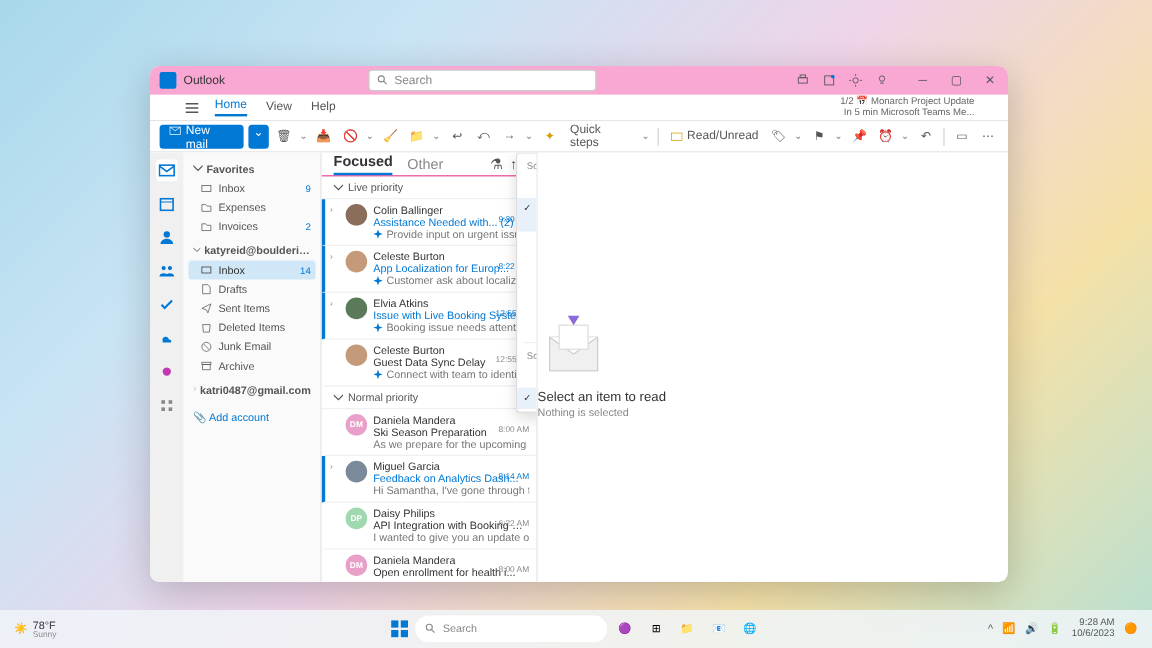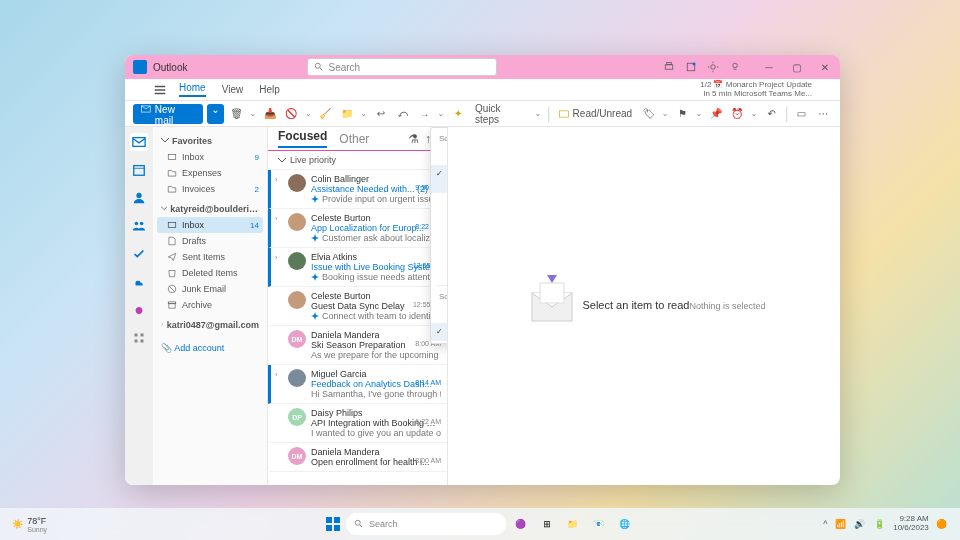--- a/index.html
+++ b/index.html
@@ -49,21 +49,21 @@
 .avatar{width:18px;height:18px;border-radius:50%;margin:0 5px;flex-shrink:0;display:flex;align-items:center;justify-content:center;font-size:7px;color:#fff;font-weight:600}
 .msg-body{flex:1;min-width:0}
 .msg-sender{color:#333;font-weight:400}
 .msg-subject{color:#0078d4;white-space:nowrap;overflow:hidden;text-overflow:ellipsis}
 .msg-subject.read{color:#333}
 .msg-preview{color:#777;white-space:nowrap;overflow:hidden;text-overflow:ellipsis;display:flex;align-items:center;gap:3px}
 .msg-time{position:absolute;right:6px;top:14px;font-size:7px;color:#888}
 .msg-time.blue{color:#0078d4}
 .sparkle{width:8px;height:8px;color:#0078d4;flex-shrink:0}
 .copilot-badge{position:absolute;right:6px;top:2px;width:10px;height:10px;border:1px solid #ccc;border-radius:50%}
-.reading{flex:1;display:flex;flex-direction:row;align-items:center;justify-content:center;color:#666}
+.reading{flex:1;display:flex;flex-direction:column;align-items:flex-start;justify-content:center;color:#666}
 .envelope{width:60px;height:50px;margin-bottom:12px;position:relative}
 .reading-title{font-size:11px;color:#333;margin-bottom:2px}
 .reading-sub{font-size:9px;color:#888}
 .sort-menu{position:absolute;left:162px;top:0;width:92px;background:#fff;border:1px solid #ddd;box-shadow:0 4px 12px rgba(0,0,0,.15);border-radius:3px;font-size:9px;padding:2px 0;z-index:10}
 .sort-hdr{padding:4px 8px;color:#888;font-size:8px}
 .sort-item{padding:4px 8px 4px 18px;color:#333;position:relative}
 .sort-item.selected{background:#e8f0fa}
 .sort-item.selected::before{content:"✓";position:absolute;left:5px;font-size:8px}
 .sort-sep{height:1px;background:#eee;margin:2px 6px}
 .taskbar{position:absolute;bottom:0;left:0;right:0;height:32px;background:rgba(240,244,248,.85);backdrop-filter:blur(10px);display:flex;align-items:center;padding:0 12px;font-size:9px}
@@ -375,20 +375,26 @@
             <div class="msg-body">
               <div class="msg-sender">Celeste Burton</div>
               <div class="msg-subject read">Guest Data Sync Delay</div>
               <div class="msg-preview"><svg class="sparkle" viewBox="0 0 16 16">
                   <path d="M8 0l2 6 6 2-6 2-2 6-2-6-6-2 6-2z" fill="#0078d4"></path>
                 </svg>Connect with team to identify solu...</div>
             </div>
             <div class="msg-time ">12:55PM</div>
           </div>
         </div>
+      <div class="group">
+          <svg viewBox="0 0 8 8">
+            <path d="M0 2l4 4 4-4" fill="none" stroke="#555"></path>
+          </svg>
+          <span>Normal priority</span>
+        </div>
       <div id="normal-msgs">
           <div class="msg ">
             <div class="msg-chev"></div>
             <div class="avatar" style="background:#e8a0c8">DM</div>
             <div class="msg-body">
               <div class="msg-sender">Daniela Mandera</div>
               <div class="msg-subject read">Ski Season Preparation</div>
               <div class="msg-preview">As we prepare for the upcoming ski se...</div>
             </div>
             <div class="msg-time ">8:00 AM</div>

